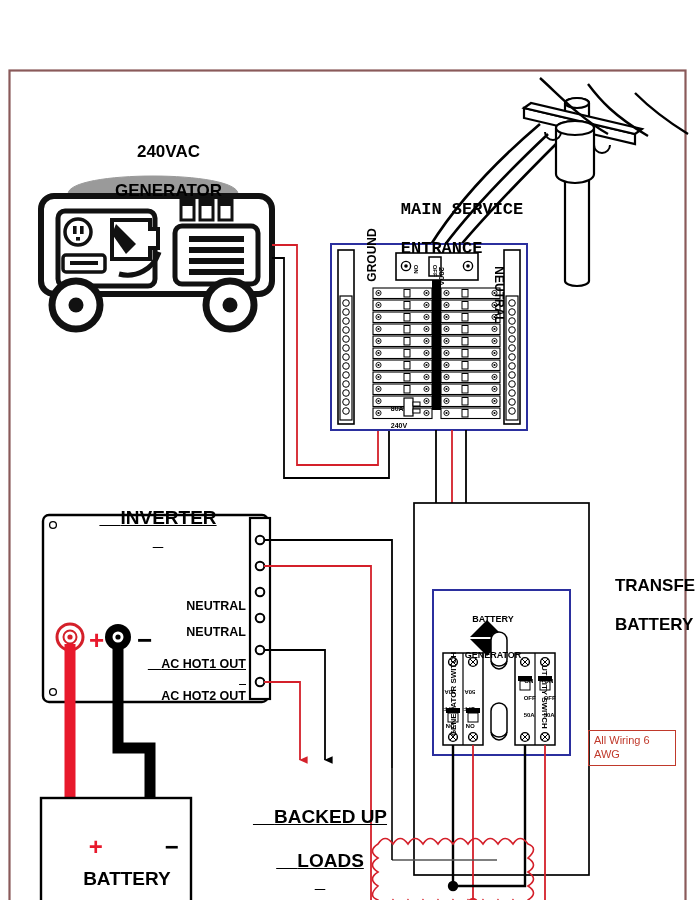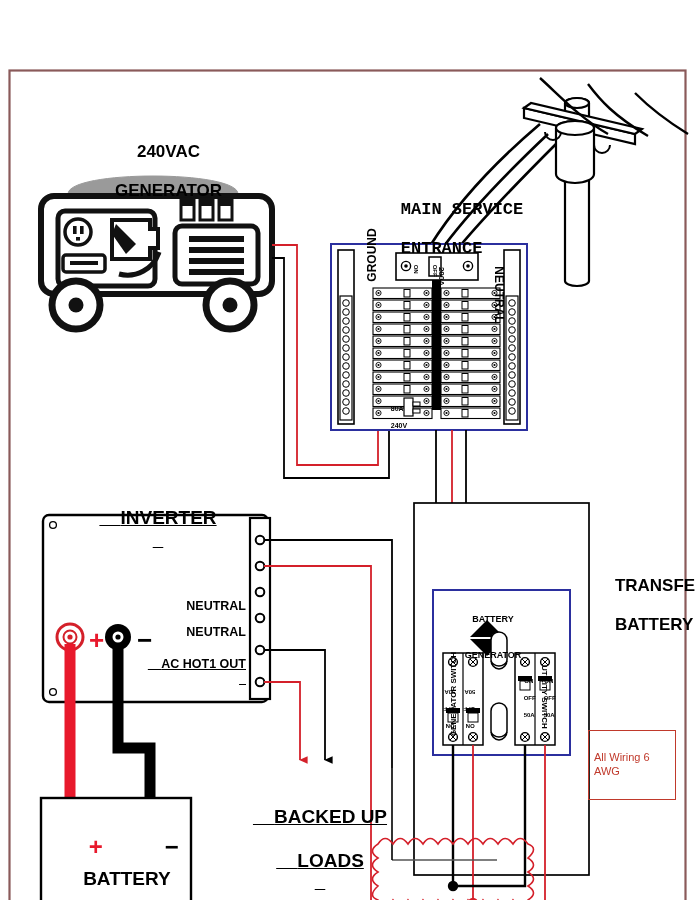--- a/index.html
+++ b/index.html
@@ -502,20 +502,23 @@
 
   <div class="lbl t-term" style="left:98px; top:537px; width:148px;">
     <span>NEUTRAL</span>
   </div>
   <div class="lbl t-term" style="left:98px; top:563px; width:148px;">
     <span>NEUTRAL</span>
   </div>
   <div class="lbl t-term" style="left:98px; top:595px; width:148px;text-decoration:underline;">
     <span>AC HOT1 OUT</span>
   </div>
+  <div class="lbl t-term" style="left:98px; top:627px; width:148px;">
+    <span>AC HOT2 OUT</span>
+  </div>
 
   <div class="lbl plus" style="left:60px; top:548px; font-size:26px;">
     <span>+</span>
   </div>
   <div class="lbl minus" style="left:108px; top:548px; font-size:26px;">
     <span>−</span>
   </div>
 
   <div class="lbl plus" style="left:62px; top:757px; font-size:24px;">
     <span>+</span>
@@ -567,18 +570,18 @@
     <span>ON</span><br>
     <span>OFF</span><br>
     <span>50A</span>
   </div>
   <div class="lbl" style="left:537px; top:620px; width:17px; text-align:center; font-size:6px; font-weight:700; line-height:1.45;">
     <span>ON</span><br>
     <span>OFF</span><br>
     <span>50A</span>
   </div>
 
-  <div style="position:absolute; left:588px; top:682px; width:88px; padding:20px 5px; border:1.5px solid #c0392b; box-sizing:border-box;">
+  <div style="position:absolute; left:588px; top:682px; width:88px; padding:3px 5px; border:1.5px solid #c0392b; box-sizing:border-box;">
     <div class="t-note">All Wiring 6</div>
     <div class="t-note">AWG</div>
   </div>
 
 </div>
 
 </body></html>

